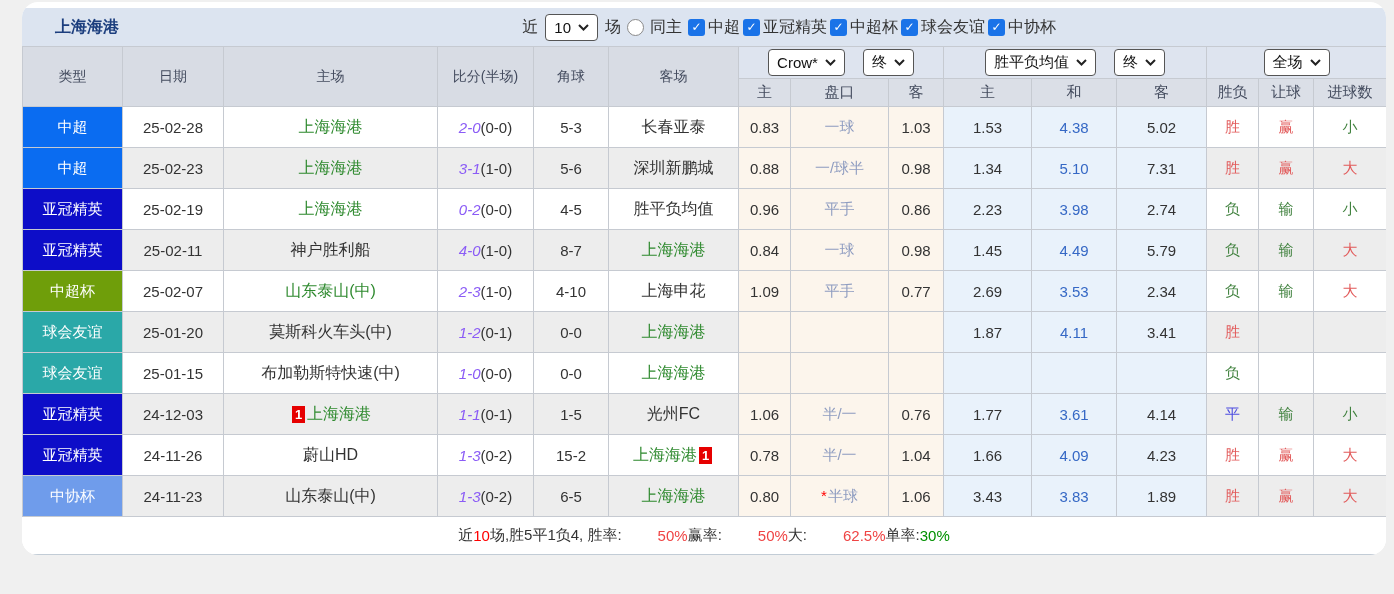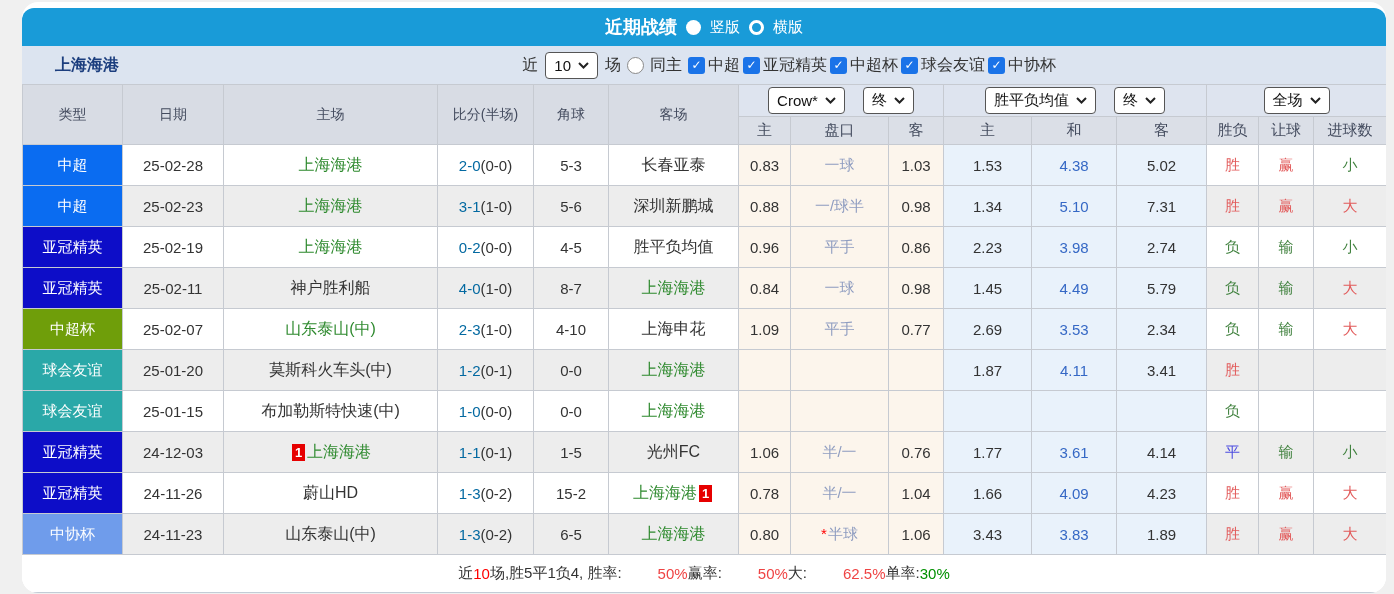--- a/index.html
+++ b/index.html
@@ -36,21 +36,21 @@
   .hdr-sub th{background:#dbdfe7;height:27px;}
   .dd{vertical-align:middle;}
   .ddwrap{display:flex;align-items:center;justify-content:center;gap:10px;}
   td{height:40px;background:#fff;}
   tr.alt td:not(.hc):not(.eu):not(.league){background:#ededed;margin-left:44px;}
   td.league{color:#fff;font-size:15px;}
   td.hc{background:#fcf5ec;}
   td.eu{background:#e9f2fb;}
   td.eu.mid{color:#3568c5;}
   td.c-team{font-size:16px;}
-  .sc{color:#0369a1;}
+  .sc{color:#8b5cf6;font-style:italic;}
   .half{color:#333;}
   .g{color:#2f8a2f;}
   .rcard{background:#e60000;color:#fff;font-weight:bold;font-size:13px;padding:0 3px;
     margin:0 2px;display:inline-block;line-height:17px;}
   .hword{color:#8e9cc0;}
   .star{color:#ff0000;margin-right:1px;}
   .t-red{color:#e25b5b;}
   .t-green{color:#41823f;}
   .t-blue{color:#4d4de0;}
   
@@ -60,27 +60,20 @@
   .c-red{color:#ff0000;}
   .c-blue{color:#ef4444;margin-left:36px;}
   .c-green{color:#009000;text-align:center;}
   .chev svg{display:block;}
 </style>
 </head>
 <body>
 
 <div class="card">
 
-  <div class="titlebar">
-    <span class="title">近期战绩</span>
-    <span class="radio on"></span>
-    <span class="rlabel">竖版</span>
-    <span class="radio off"></span>
-    <span class="rlabel">横版</span>
-  </div>
 
   <div class="filterbar">
     <span class="teamname">上海海港</span>
     <span class="controls">
       <span>近</span>
       <span class="sel">
         <span>10</span>
         <span class="chev">
             <svg width="11" height="7" viewBox="0 0 11 7">
               <path d="M1 1 L5.5 5.5 L10 1" stroke="#222" fill="none" stroke-width="2"></path>

